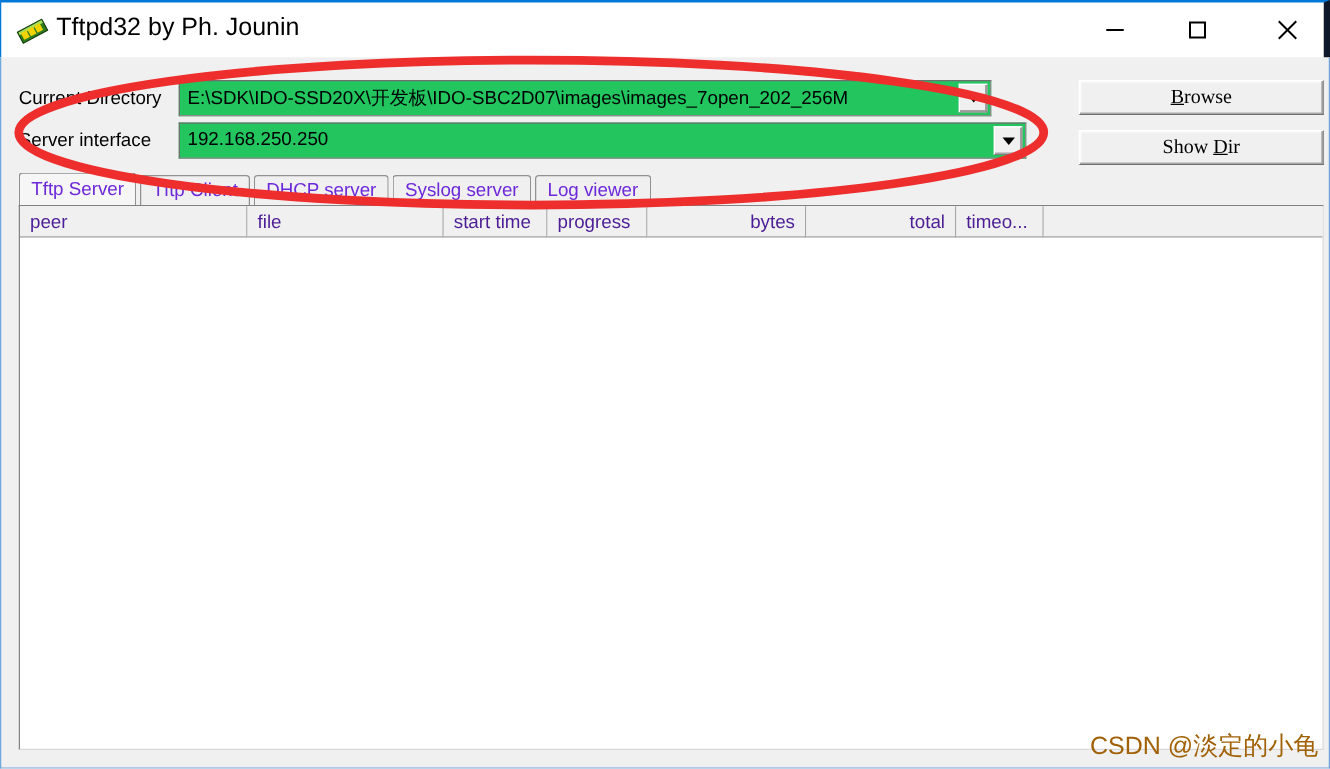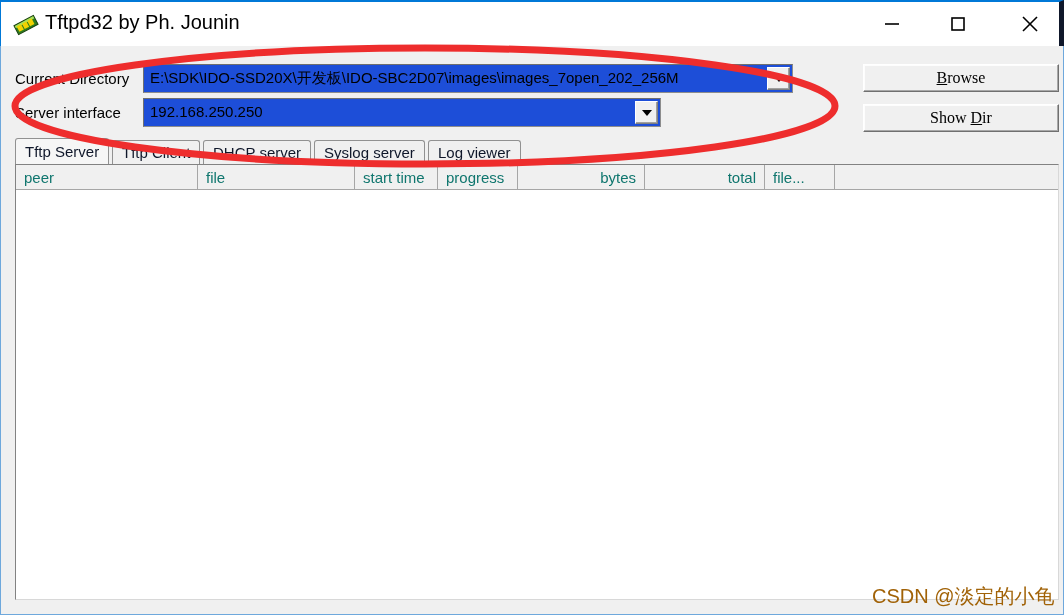--- a/index.html
+++ b/index.html
@@ -79,21 +79,21 @@
     font-size: 15px;
     color: #000;
     white-space: nowrap;
   }
   #label-current-directory { left: 14px; top: 24px; }
   #label-server-interface  { left: 14px; top: 58px; }
 
   .combo {
     position: absolute;
     height: 29px;
-    background: #1d4ed8;
+    background: #22c55e;
     border: 1px solid #8d8d8d;
     border-top-color: #6f6f6f;
     border-left-color: #6f6f6f;
     box-sizing: border-box;
     text-align: right;
   }
   .combo .val {
     position: absolute;
     left: 6px;
     top: 4px;
@@ -118,21 +118,21 @@
     justify-content: center;
     box-sizing: border-box;
   }
   .arrowbtn .tri {
     width: 0; height: 0;
     border-left: 5px solid transparent;
     border-right: 5px solid transparent;
     border-top: 6px solid #000;
   }
   #combo-directory { left: 142px; top: 18px; width: 650px; }
-  #combo-interface { left: 142px; top: 52px; width: 518px; }
+  #combo-interface { left: 142px; top: 52px; width: 678px; }
 
   
   .btn {
     background: #f0f0f0;
     border: 1px solid #ffffff;
     border-right-color: #707070;
     border-bottom-color: #707070;
     box-shadow: inset -1px -1px 0 #a8a8a8, inset 1px 1px 0 #fdfdfd;
     box-sizing: border-box;
     font-family: Liberation Serif, serif;
@@ -159,21 +159,21 @@
   .tab {
     position: absolute;
     top: 0;
     height: 24px;
     background: #f0f0f0;
     border: 1px solid #919191;
     border-bottom: none;
     border-radius: 3px 3px 0 0;
     box-sizing: border-box;
     font-size: 15px;
-    color: #0f172a;
+    color: #6d28d9;
     display: flex;
     align-items: center;
     justify-content: flex-start;
     padding: 0 9px;
     white-space: nowrap;
   }
   .tab.active {
     background: #f6f6f6;
     top: -2px;
     height: 26px;
@@ -202,21 +202,21 @@
     display: flex;
     background: #f0f0f0;
   }
   .hcell {
     height: 25px;
     background: #f0f0f0;
     border-right: 1px solid #a6a6a6;
     border-bottom: 1px solid #a6a6a6;
     box-sizing: border-box;
     font-size: 15px;
-    color: #0f766e;
+    color: #4c1d95;
     display: flex;
     align-items: center;
     padding: 0 8px;
     white-space: nowrap;
     overflow: hidden;
   }
   .hcell.right { justify-content: flex-end; }
   .hcell.filler { border-right: none; }
 
   
@@ -332,21 +332,21 @@
       </div>
 
     <div class="listview">
       <div class="header-row" id="list-header">
           <div class="hcell" style="width: 182px; flex: 0 0 182px;">peer</div>
           <div class="hcell" style="width: 157px; flex: 0 0 157px;">file</div>
           <div class="hcell" style="width: 83px; flex: 0 0 83px;">start time</div>
           <div class="hcell" style="width: 80px; flex: 0 0 80px;">progress</div>
           <div class="hcell right" style="width: 127px; flex: 0 0 127px;">bytes</div>
           <div class="hcell right" style="width: 120px; flex: 0 0 120px;">total</div>
-          <div class="hcell" style="width: 70px; flex: 0 0 70px;">file...</div>
+          <div class="hcell" style="width: 70px; flex: 0 0 70px;">timeo...</div>
           <div class="hcell filler" style="flex: 1 1 auto;"></div>
         </div>
     </div>
 
     <div class="bottombar">
       
       
       
     </div>
   </div>

